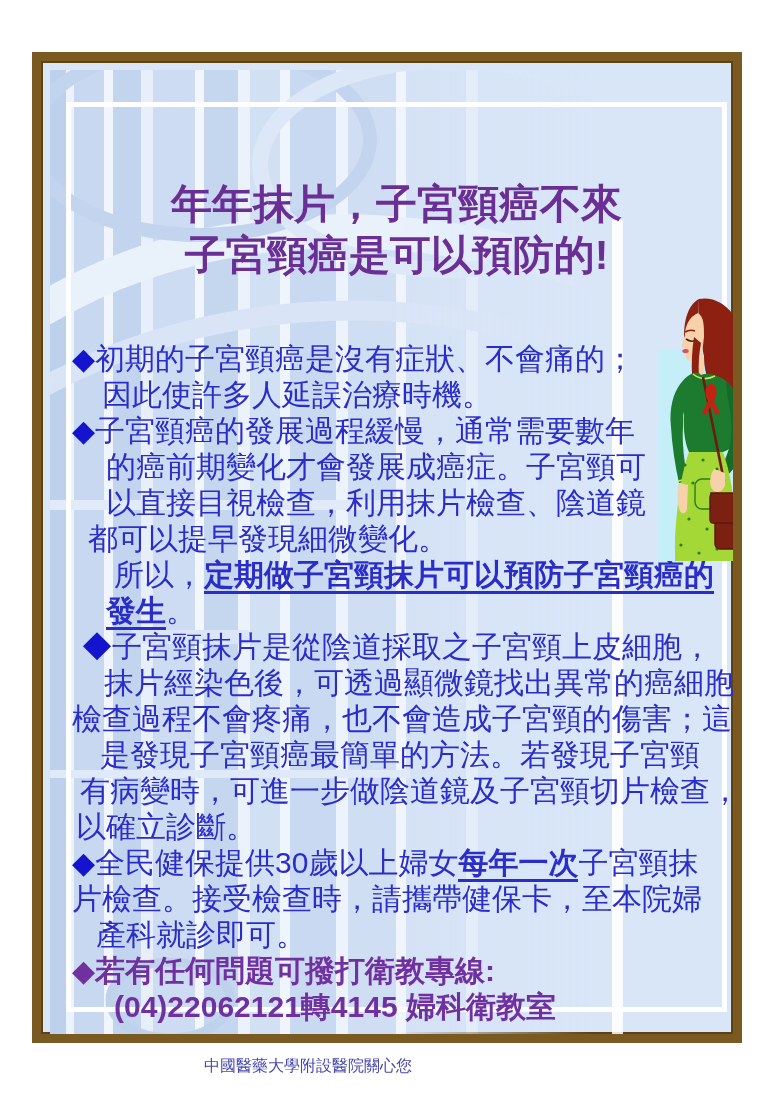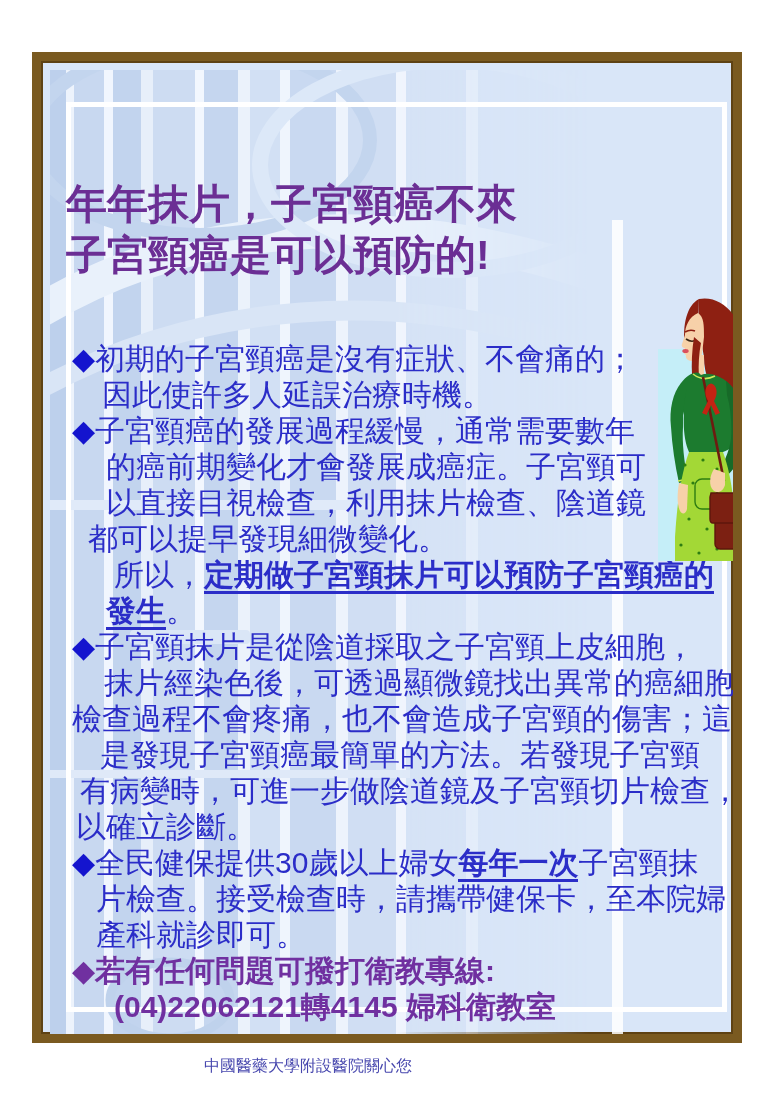--- a/index.html
+++ b/index.html
@@ -16,21 +16,21 @@
     overflow:hidden;
   }
   .bg-art{position:absolute;left:9px;top:9px;z-index:1;}
   .inner-line{
     position:absolute;left:25px;top:41px;width:661px;height:910px;
     box-sizing:border-box;border:5px solid var(--inner-border);
     z-index:2;pointer-events:none;
   }
   .title{
     position:absolute;left:25px;top:118px;width:661px;z-index:3;
-    color:var(--title-purple);
+    text-align:center;color:var(--title-purple);
     font-size:41px;font-weight:bold;line-height:51px;
     white-space:nowrap;
   }
   .body-text{
     position:absolute;left:31px;top:280px;width:660px;z-index:3;
   }
   .line{
     height:36px;line-height:36px;font-size:30px;white-space:nowrap;
   }
   .seg{display:inline;}
@@ -106,28 +106,28 @@
 
   <div class="body-text">
       <div class="line" style="padding-left: 0px;"><span class="seg bullet-blue">◆</span><span class="seg blue">初期的子宮頸癌是沒有症狀、不會痛的；</span></div>
       <div class="line" style="padding-left: 30px;"><span class="seg blue">因此使許多人延誤治療時機。</span></div>
       <div class="line" style="padding-left: 0px;"><span class="seg bullet-blue">◆</span><span class="seg blue">子宮頸癌的發展過程緩慢，通常需要數年</span></div>
       <div class="line" style="padding-left: 34px;"><span class="seg blue">的癌前期變化才會發展成癌症。子宮頸可</span></div>
       <div class="line" style="padding-left: 34px;"><span class="seg blue">以直接目視檢查，利用抹片檢查、陰道鏡</span></div>
       <div class="line" style="padding-left: 16px;"><span class="seg blue">都可以提早發現細微變化。</span></div>
       <div class="line" style="padding-left: 42px;"><span class="seg blue">所以，</span><span class="seg blue-bold-underline">定期做子宮頸抹片可以預防子宮頸癌的</span></div>
       <div class="line" style="padding-left: 34px;"><span class="seg blue-bold-underline">發生</span><span class="seg blue">。</span></div>
-      <div class="line" style="padding-left: 0px;"><span class="seg bullet-blue">◆</span><span class="seg blue">子宮頸抹片是從陰道採取之子宮頸上皮細胞，</span></div>
+      <div class="line" style="padding-left: 10px; font-family: Liberation Serif, serif;"><span class="seg bullet-blue">◆</span><span class="seg blue">子宮頸抹片是從陰道採取之子宮頸上皮細胞，</span></div>
       <div class="line" style="padding-left: 32px;"><span class="seg blue">抹片經染色後，可透過顯微鏡找出異常的癌細胞。</span></div>
       <div class="line" style="padding-left: 0px;"><span class="seg blue">檢查過程不會疼痛，也不會造成子宮頸的傷害；這</span></div>
       <div class="line" style="padding-left: 0px; margin-left: 28px;"><span class="seg blue">是發現子宮頸癌最簡單的方法。若發現子宮頸</span></div>
       <div class="line" style="padding-left: 8px;"><span class="seg blue">有病變時，可進一步做陰道鏡及子宮頸切片檢查，</span></div>
       <div class="line" style="padding-left: 4px;"><span class="seg blue">以確立診斷。</span></div>
       <div class="line" style="padding-left: 0px;"><span class="seg bullet-blue">◆</span><span class="seg blue">全民健保提供30歲以上婦女</span><span class="seg blue-bold-underline">每年一次</span><span class="seg blue">子宮頸抹</span></div>
-      <div class="line" style="padding-left: 24px;"><span class="seg blue">片檢查。接受檢查時，請攜帶健保卡，至本院婦</span></div>
+      <div class="line" style=""><span class="seg blue">片檢查。接受檢查時，請攜帶健保卡，至本院婦</span></div>
       <div class="line" style="padding-left: 24px;"><span class="seg blue">產科就診即可。</span></div>
       <div class="line" style="padding-left: 0px;"><span class="seg bullet-purple">◆</span><span class="seg purple-bold">若有任何問題可撥打衛教專線:</span></div>
       <div class="line" style="padding-left: 42px;"><span class="seg purple-bold">(04)22062121轉4145 婦科衛教室</span></div>
     </div>
 
   <svg class="woman" width="152" height="322" viewBox="0 0 120 270" x="0" y="0" aria-hidden="true" style="width:120px;height:270px;left:610px;top:236px;">
     <rect x="7" y="52" width="100" height="212" fill="var(--ill-cyan)"></rect>
 
     <g>
       <path d="M48,2 C70,-2 90,18 93,48 C97,86 96,116 90,142 C80,132 72,118 70,102 C60,94 53,78 53,60 C50,42 46,20 48,2 Z" fill="var(--ill-hair)"></path>

